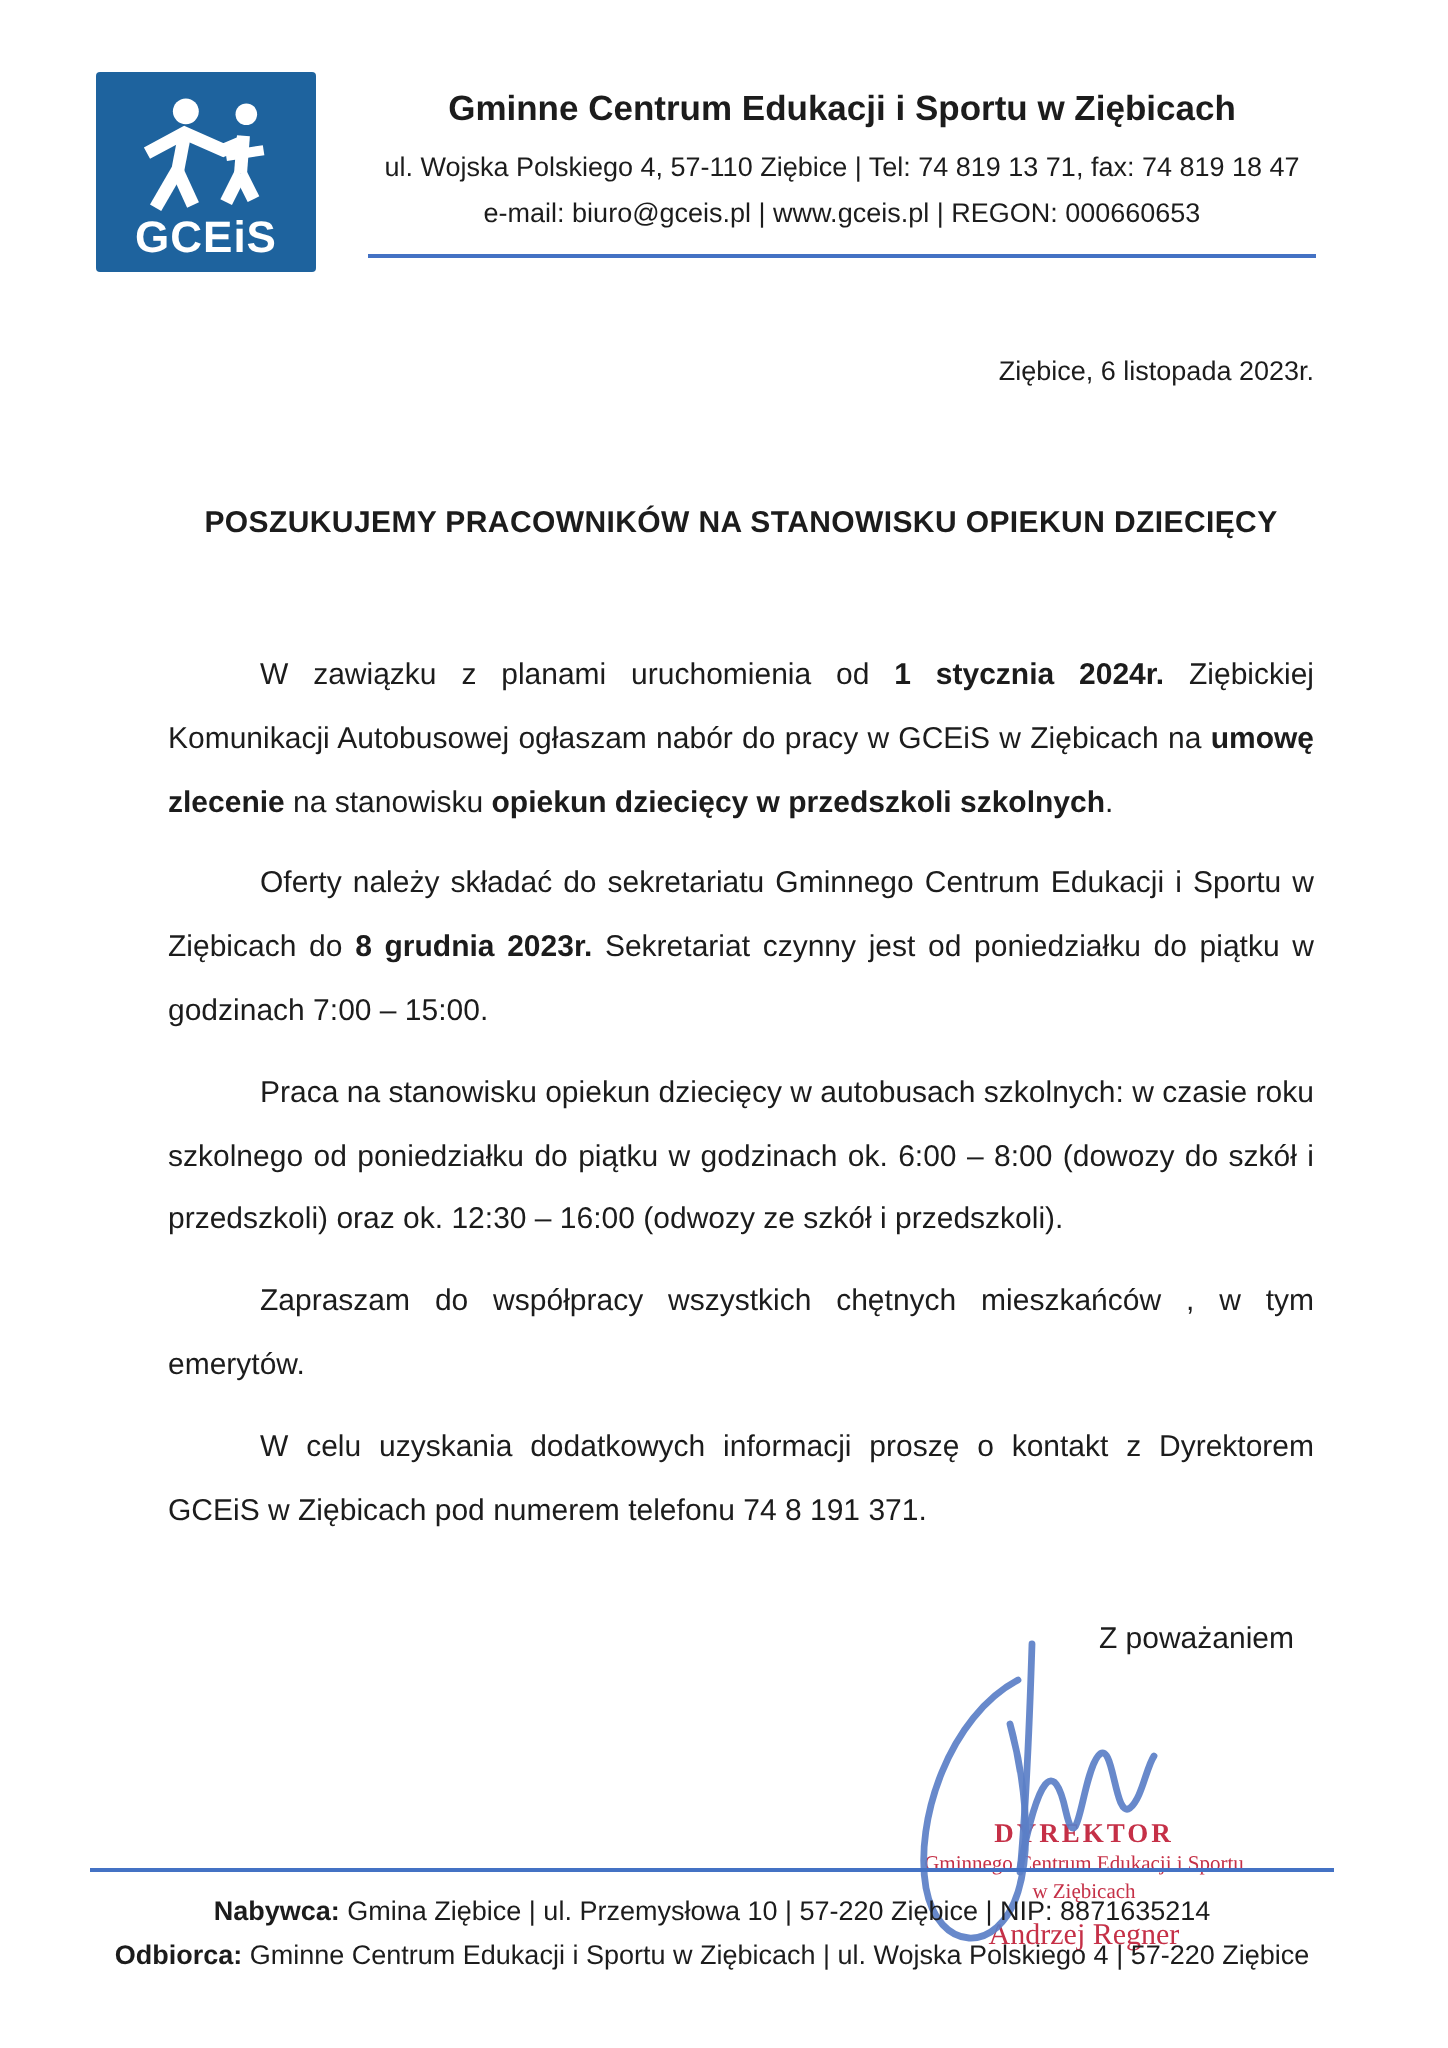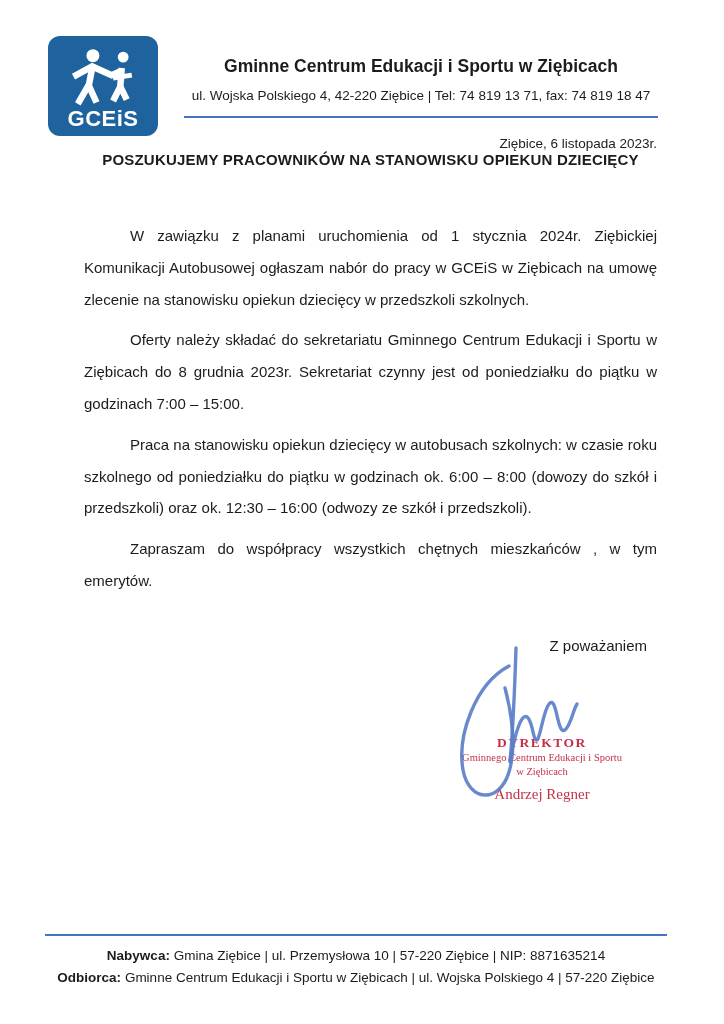--- a/index.html
+++ b/index.html
@@ -17,40 +17,40 @@
     color:var(--ink);
     position:relative;
     overflow:hidden;
   }
   .page{position:relative;width:724px;height:1024px;background:#fff;}
 
   
   .header{display:flex;align-items:flex-start;gap:26px;padding:36px 66px 0 48px;}
   .logo{
     width:110px;height:100px;flex:0 0 auto;
-    background:var(--logo_blue);border-radius:12px;
+    background:var(--logo_blue);border-radius:2px;
     display:flex;flex-direction:column;align-items:center;justify-content:flex-end;
     padding-bottom:6px;
   }
   .logo svg{width:72px;height:58px;margin-bottom:1px;}
   .logo-text{color:#fff;font-weight:bold;font-size:22px;letter-spacing:.5px;line-height:1;}
   .header-text{flex:1;text-align:center;border-bottom:2px solid var(--accent_blue);padding-bottom:13px;}
-  .org-name{font-size:17.5px;font-weight:bold;margin:20px 0 11px;}
+  .org-name{font-size:17.5px;font-weight:bold;margin:8px 0 11px;}
   .header-line{font-size:13.5px;margin:8px 0 0;}
 
   
   .content{padding:0 67px 0 84px;}
-  .date-line{text-align:right;font-size:13.5px;}
-  .doc-title{text-align:center;font-size:15px;font-weight:bold;letter-spacing:.2px;}
+  .date-line{margin-top:42px;text-align:right;font-size:13.5px;}
+  .doc-title{margin-top:60px;text-align:center;font-size:15px;font-weight:bold;letter-spacing:.2px;}
   .par{
     font-size:15px;line-height:2.12;text-align:justify;text-indent:46px;
     margin-bottom:9px;
   }
   .par:first-of-type{margin-top:52px;}
-  .par b{font-weight:normal;}
+  .par b{font-weight:bold;}
   .closing{margin-top:40px;text-align:right;padding-right:10px;font-size:15px;}
 
   
   .sig-area{position:relative;height:185px;}
   .stamp{
     position:absolute;right:-10px;top:80px;width:250px;text-align:center;
     color:var(--stamp_red);font-family:"Liberation Serif",serif;line-height:1.3;
   }
   .stamp-title{font-size:13.5px;letter-spacing:1.5px;font-weight:bold;}
   .stamp-sub{font-size:10.5px;}
@@ -84,37 +84,39 @@
           <path d="M 74,52 L 83,70"></path>
           <path d="M 64,40 L 90,36" stroke-width="7"></path>
         </g>
         <circle cx="36" cy="9" r="9" fill="#ffffff"></circle>
         <circle cx="78" cy="11" r="7.5" fill="#ffffff"></circle>
       </svg>
       <div class="logo-text">GCEiS</div>
     </div>
     <div class="header-text">
       <div class="org-name">Gminne Centrum Edukacji i Sportu w Ziębicach</div>
-      <div class="header-line">ul. Wojska Polskiego 4, 42-220 Ziębice | Tel: 74 819 13 71, fax: 74 819 18 47</div>
+      <div class="header-line">ul. Wojska Polskiego 4, 57-110 Ziębice | Tel: 74 819 13 71, fax: 74 819 18 47</div>
+      <div class="header-line">e-mail: biuro@gceis.pl | www.gceis.pl | REGON: 000660653</div>
     </div>
   </header>
 
   <main class="content">
     <div class="date-line">Ziębice, 6 listopada 2023r.</div>
 
     <h1 class="doc-title">POSZUKUJEMY PRACOWNIKÓW NA STANOWISKU OPIEKUN DZIECIĘCY</h1>
 
     <p class="par"><span>W zawiązku z planami uruchomienia od </span><b>1 stycznia 2024r.</b><span> Ziębickiej Komunikacji Autobusowej ogłaszam nabór do pracy w GCEiS w Ziębicach na </span><b>umowę zlecenie</b><span> na stanowisku </span><b>opiekun dziecięcy w przedszkoli szkolnych</b><span>.</span></p>
 
     <p class="par"><span>Oferty należy składać do sekretariatu Gminnego Centrum Edukacji i Sportu w Ziębicach do </span><b>8 grudnia 2023r.</b><span> Sekretariat czynny jest od poniedziałku do piątku w godzinach 7:00 – 15:00.</span></p>
 
     <p class="par"><span>Praca na stanowisku opiekun dziecięcy w autobusach szkolnych: w czasie roku szkolnego od poniedziałku do piątku w godzinach ok. 6:00 – 8:00 (dowozy do szkół i przedszkoli) oraz ok. 12:30 – 16:00 (odwozy ze szkół i przedszkoli).</span></p>
 
     <p class="par"><span>Zapraszam do współpracy wszystkich chętnych mieszkańców , w tym emerytów.</span></p>
 
+    <p class="par"><span>W celu uzyskania dodatkowych informacji proszę o kontakt z Dyrektorem GCEiS w Ziębicach pod numerem telefonu 74 8 191 371.</span></p>
 
     <div class="closing">Z poważaniem</div>
 
     <div class="sig-area">
       <div class="stamp">
         <div class="stamp-title">DYREKTOR</div>
         <div class="stamp-sub">Gminnego Centrum Edukacji i Sportu</div>
         <div class="stamp-sub">w Ziębicach</div>
         <div class="stamp-name">Andrzej Regner</div>
       </div>

